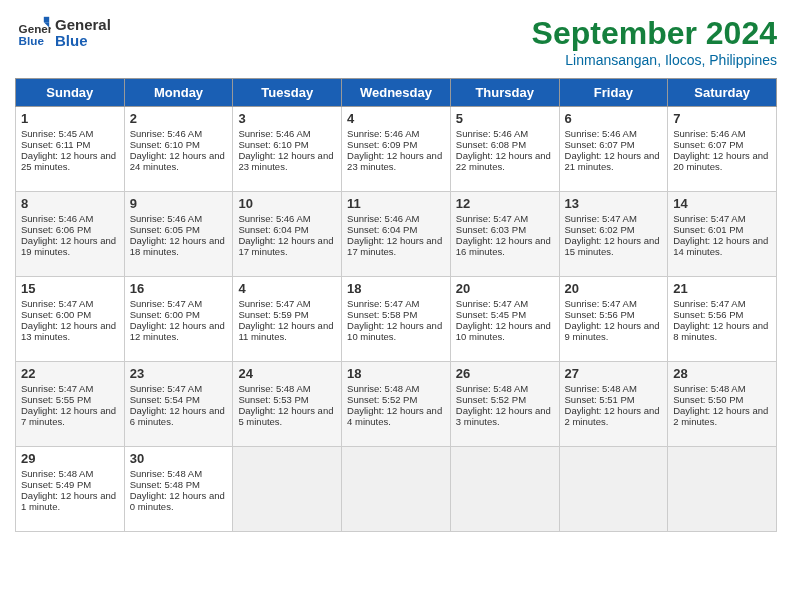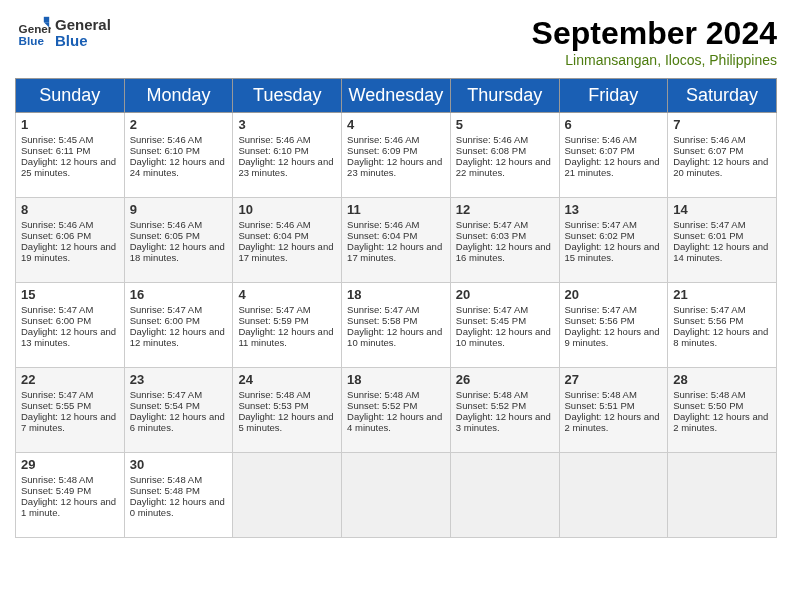--- a/index.html
+++ b/index.html
@@ -24,37 +24,37 @@
     .logo-icon {
       width: 36px;
       height: 36px;
     }
     .title-area {
       text-align: right;
     }
     .month-title {
       font-size: 32px;
       font-weight: bold;
-      color: #000000;
+      color: #15803d;
     }
     .location-title {
       font-size: 14px;
-      color: #4d7c0f;
+      color: #0369a1;
     }
     table {
       width: 100%;
       border-collapse: collapse;
       table-layout: fixed;
     }
     th {
       background-color: #1a5fb4;
       color: #fff;
       padding: 6px 4px;
-      font-size: 18px;
-      font-weight: normal;
+      font-size: 13px;
+      font-weight: bold;
       border: 1px solid #999;
     }
     td {
       border: 1px solid #ccc;
       vertical-align: top;
       padding: 4px 5px;
       font-size: 9.5px;
       color: #333;
       height: 85px;
       background: #fff;

